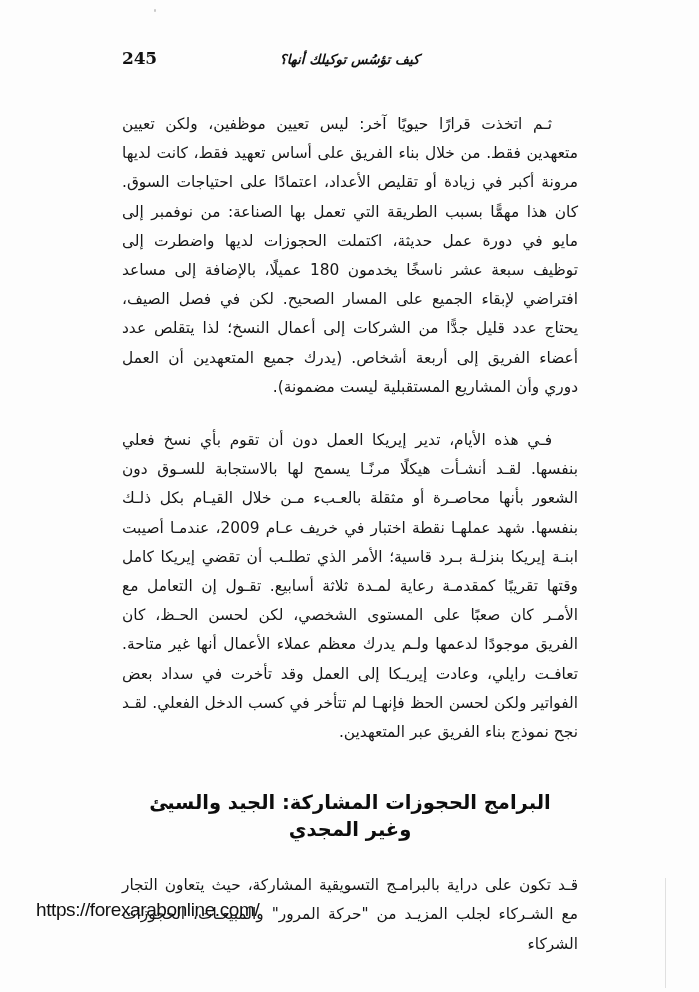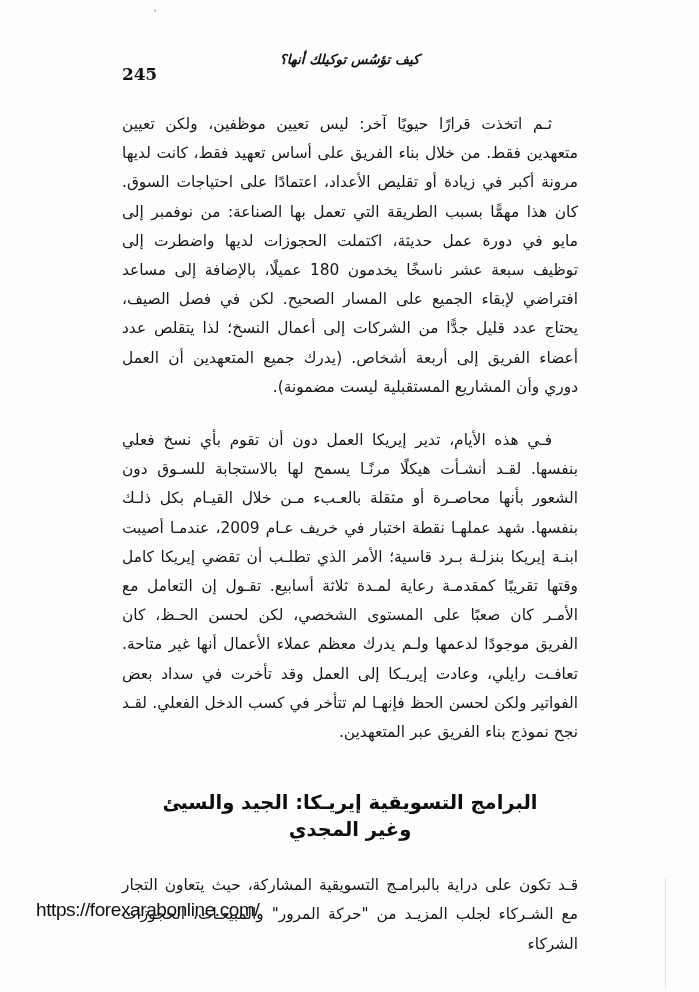--- a/index.html
+++ b/index.html
@@ -47,21 +47,21 @@
   .running-header {
     position: absolute;
     top: 48px;
     left: 122px;
     width: 455px;
     height: 22px;
   }
   .folio {
     position: absolute;
     left: 0;
-    top: 16px;
+    top: 0;
     font-family: "DejaVu Serif", "Liberation Serif", serif;
     font-weight: 700;
     font-size: 17px;
     letter-spacing: -0.2px;
     color: #111;
     direction: ltr;
   }
   .header-title {
     position: absolute;
     left: 0;
@@ -148,21 +148,21 @@
     <span class="header-title">كيف تؤسُس توكيلك أنها؟</span>
   </div>
 
   <div class="textblock">
 
     <p class="para indent">ثـم اتخذت قرارًا حيويًا آخر: ليس تعيين موظفين، ولكن تعيين متعهدين فقط. من خلال بناء الفريق على أساس تعهيد فقط، كانت لديها مرونة أكبر في زيادة أو تقليص الأعداد، اعتمادًا على احتياجات السوق. كان هذا مهمًّا بسبب الطريقة التي تعمل بها الصناعة: من نوفمبر إلى مايو في دورة عمل حديثة، اكتملت الحجوزات لديها واضطرت إلى توظيف سبعة عشر ناسخًا يخدمون 180 عميلًا، بالإضافة إلى مساعد افتراضي لإبقاء الجميع على المسار الصحيح. لكن في فصل الصيف، يحتاج عدد قليل جدًّا من الشركات إلى أعمال النسخ؛ لذا يتقلص عدد أعضاء الفريق إلى أربعة أشخاص. (يدرك جميع المتعهدين أن العمل دوري وأن المشاريع المستقبلية ليست مضمونة).</p>
 
     <p class="para indent">فـي هذه الأيام، تدير إيريكا العمل دون أن تقوم بأي نسخ فعلي بنفسها. لقـد أنشـأت هيكلًا مرنًـا يسمح لها بالاستجابة للسـوق دون الشعور بأنها محاصـرة أو مثقلة بالعـبء مـن خلال القيـام بكل ذلـك بنفسها. شهد عملهـا نقطة اختبار في خريف عـام 2009، عندمـا أصيبت ابنـة إيريكا بنزلـة بـرد قاسية؛ الأمر الذي تطلـب أن تقضي إيريكا كامل وقتها تقريبًا كمقدمـة رعاية لمـدة ثلاثة أسابيع. تقـول إن التعامل مع الأمـر كان صعبًا على المستوى الشخصي، لكن لحسن الحـظ، كان الفريق موجودًا لدعمها ولـم يدرك معظم عملاء الأعمال أنها غير متاحة. تعافـت رايلي، وعادت إيريـكا إلى العمل وقد تأخرت في سداد بعض الفواتير ولكن لحسن الحظ فإنهـا لم تتأخر في كسب الدخل الفعلي. لقـد نجح نموذج بناء الفريق عبر المتعهدين.</p>
 
     <div class="heading-wrap">
-      <h2 class="section-heading">البرامج التسويقية إيريـكا: الجيد والسيئ</h2>
+      <h2 class="section-heading">البرامج الحجوزات المشاركة: الجيد والسيئ</h2>
       <h2 class="section-heading">وغير المجدي</h2>
     </div>
 
     <p class="para">قـد تكون على دراية بالبرامـج التسويقية المشاركة، حيث يتعاون التجار مع الشـركاء لجلب المزيـد من "حركة المرور" والمبيعـات، الحجوزات الشركاء</p>
 
   </div>
 
   <div class="watermark">
     <div class="wm-url">https://forexarabonline.com/</div>
   </div>

